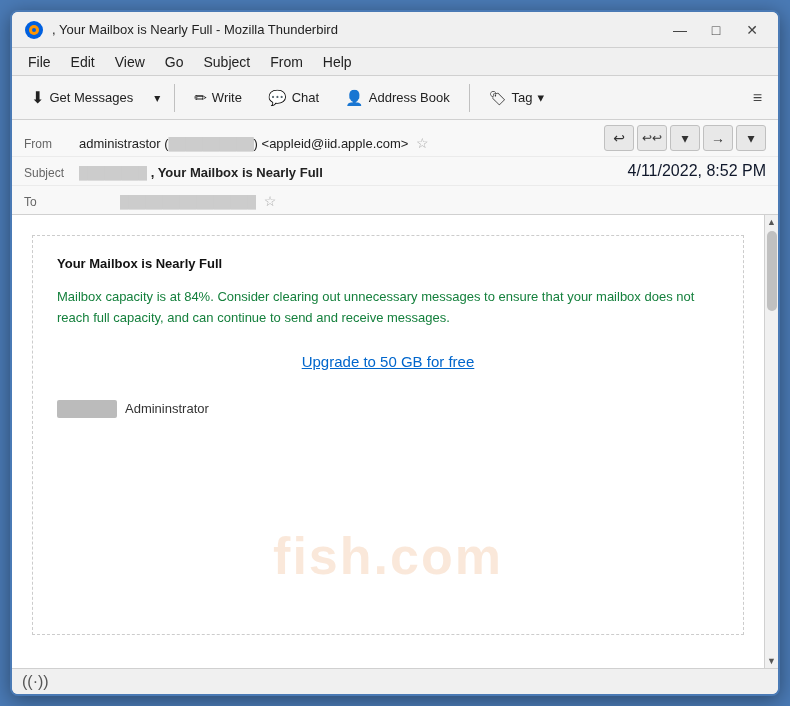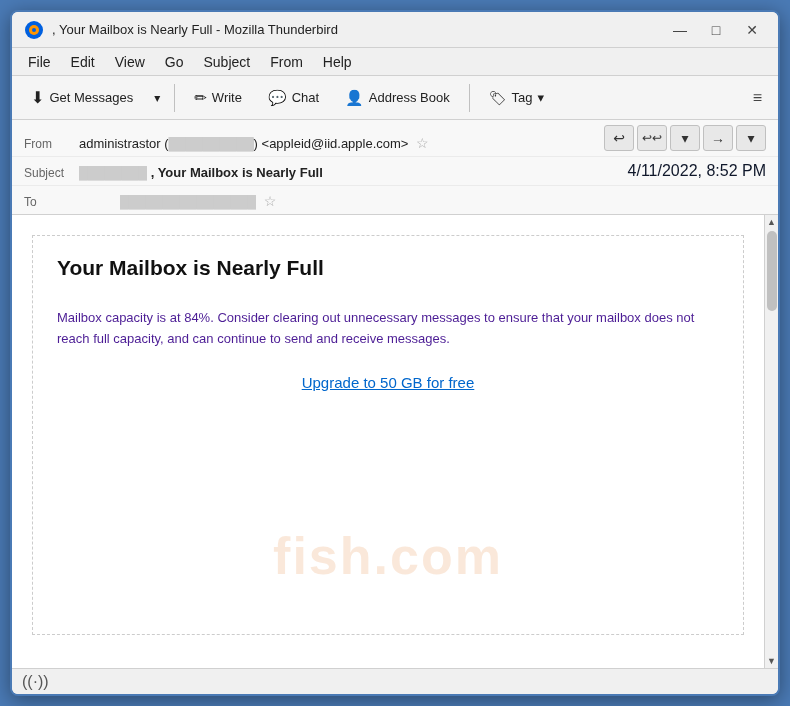--- a/index.html
+++ b/index.html
@@ -242,28 +242,28 @@
     }
 
     
     .email-body {
       border: 1px dashed #ccc;
       padding: 20px 24px;
       min-height: 400px;
       position: relative;
     }
     .email-body-title {
-      font-size: 21px;
+      font-size: 13px;
       font-weight: bold;
       color: #111;
-      margin-bottom: 28px;
+      margin-bottom: 16px;
     }
     .email-body-text {
       font-size: 13px;
-      color: #4c1d95;
+      color: #15803d;
       line-height: 1.6;
       margin-bottom: 24px;
     }
     .email-upgrade-link {
       display: block;
       text-align: center;
       color: #0066cc;
       text-decoration: underline;
       font-size: 15px;
       margin: 20px 0 23px 0;
@@ -408,20 +408,24 @@
     </div>
   </div>
 
   <div class="email-content-wrapper">
     <div class="email-content">
       <div class="email-body">
         <div class="email-body-title">Your Mailbox is Nearly Full</div>
         <div class="email-body-text">Mailbox capacity is at 84%. Consider clearing out unnecessary messages to ensure that your mailbox does not reach full capacity, and can continue to send and receive messages.</div>
         <a class="email-upgrade-link">Upgrade to 50 GB for free</a>
         <div class="watermark">fish.com</div>
+        <div class="email-signature">
+          <div class="signature-logo"></div>
+          <span class="signature-text">Admininstrator</span>
+        </div>
       </div>
     </div>
     <div class="scrollbar">
       <div class="scrollbar-arrow">▲</div>
       <div class="scrollbar-thumb"></div>
       <div style="flex:1"></div>
       <div class="scrollbar-arrow">▼</div>
     </div>
   </div>
 

